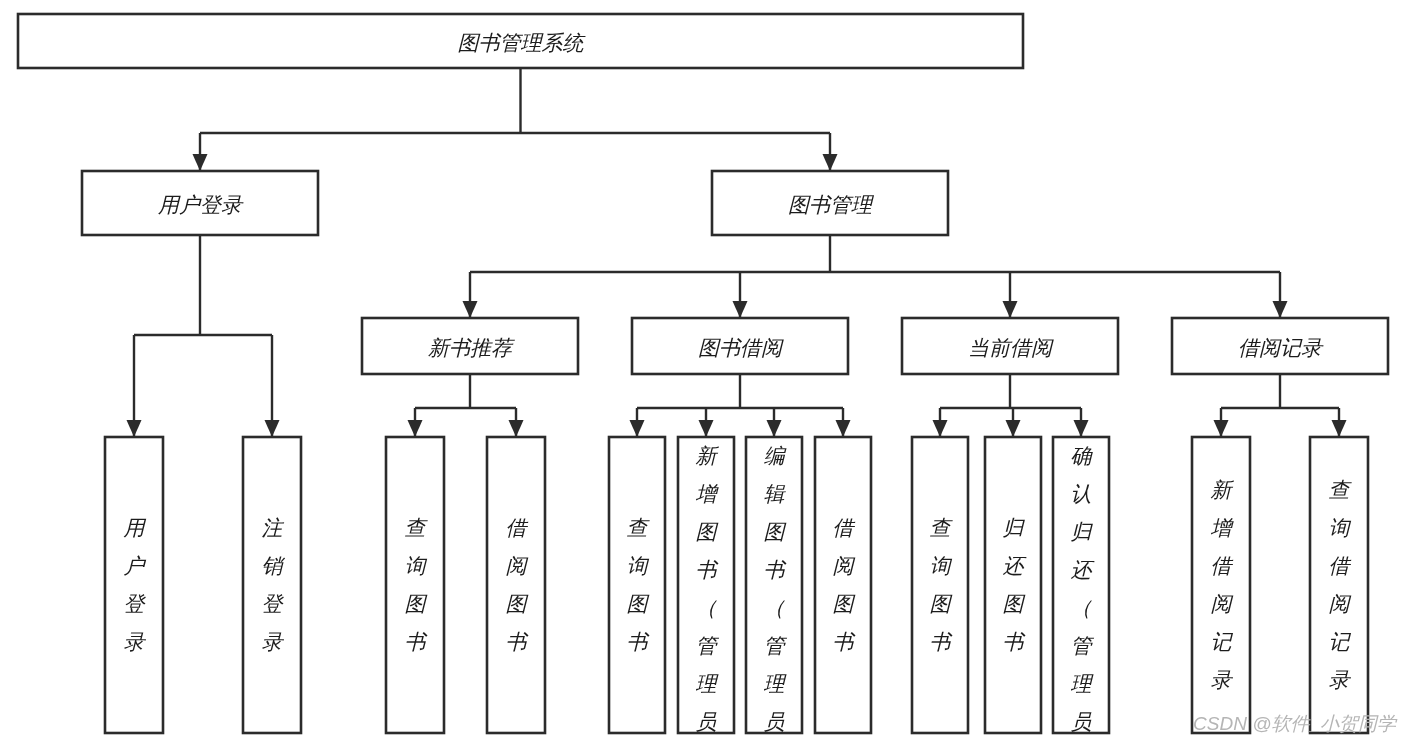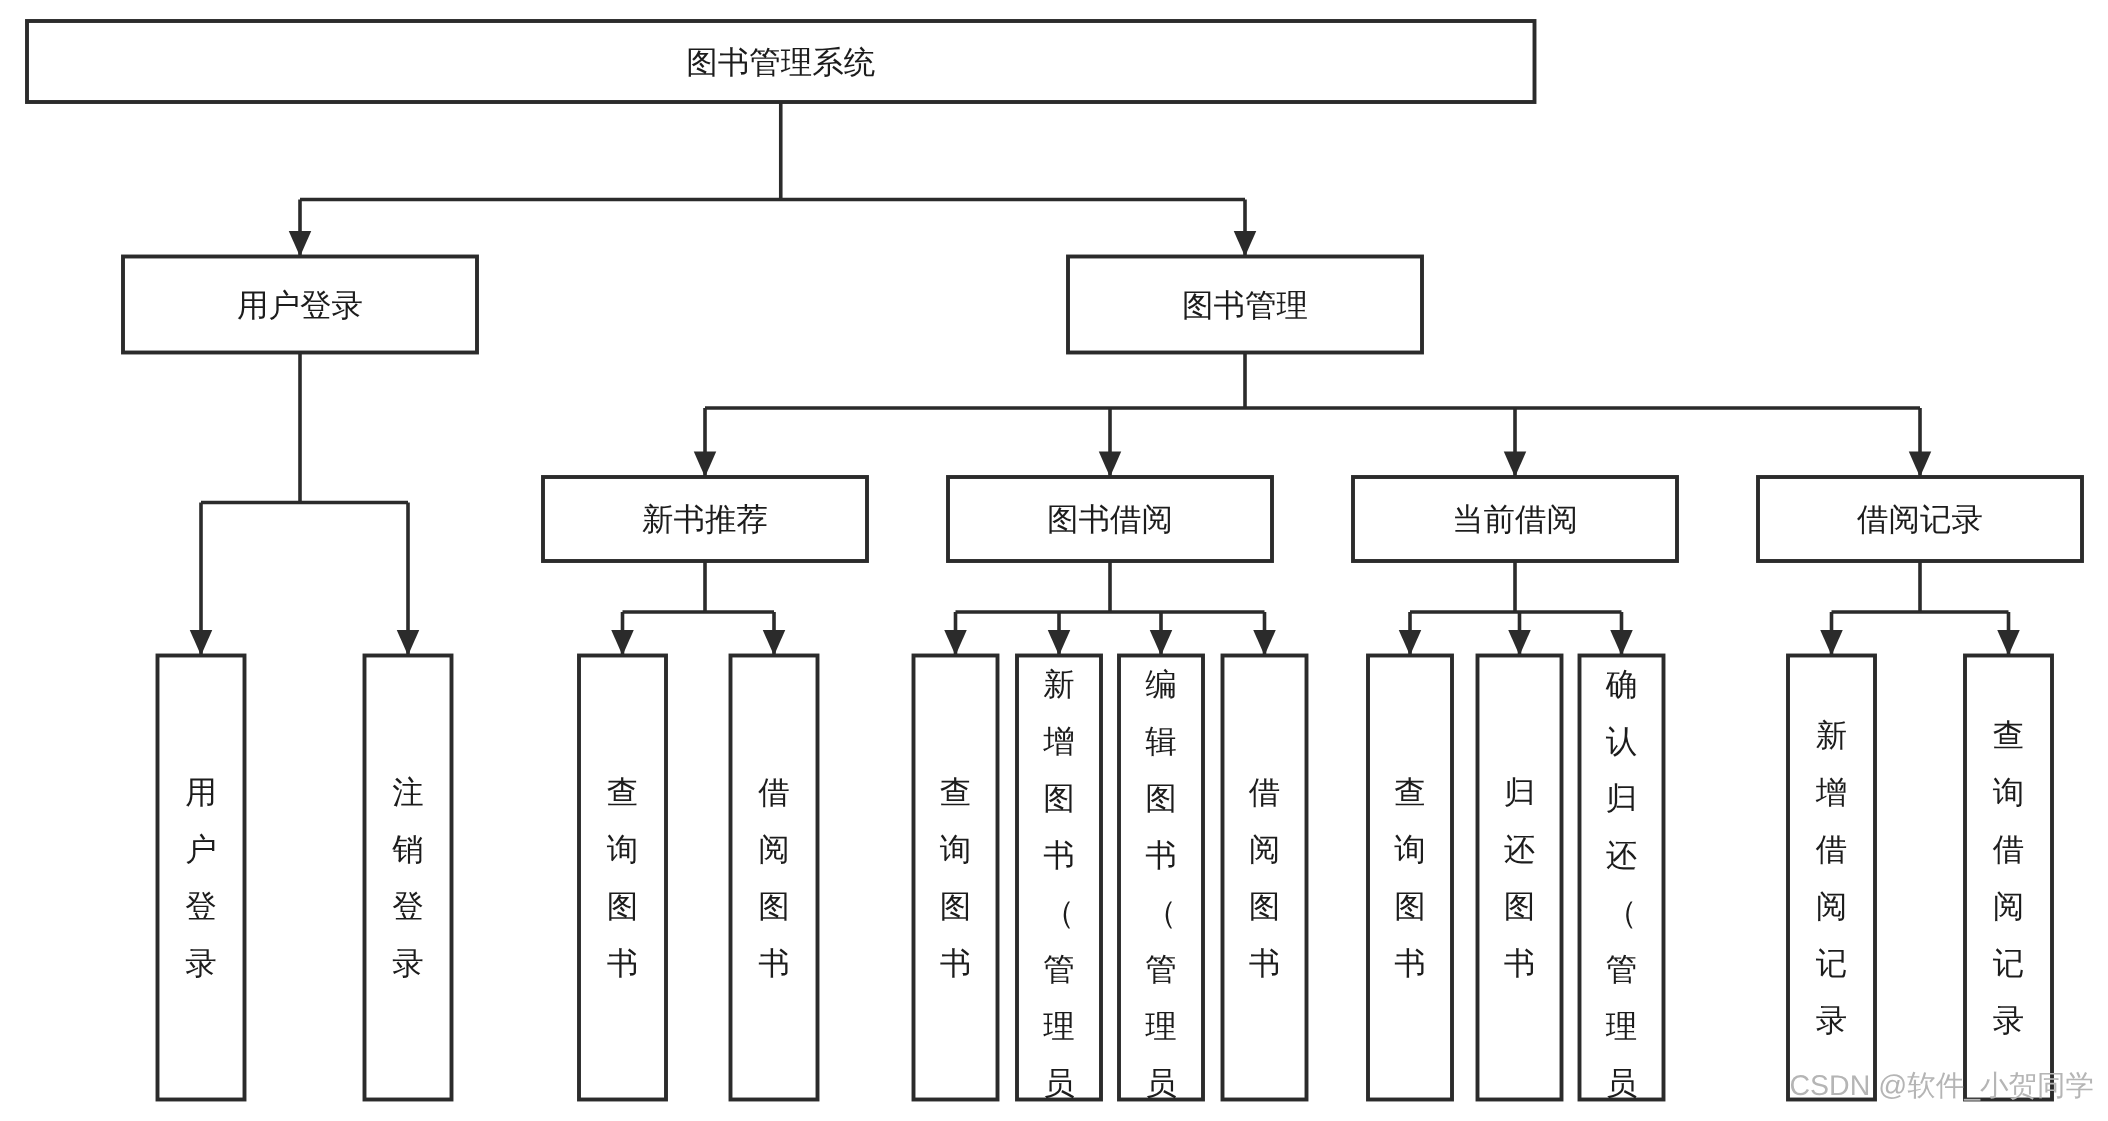--- a/index.html
+++ b/index.html
@@ -14,20 +14,21 @@
     font-family: "Liberation Sans", "DejaVu Sans", sans-serif;
     overflow: hidden;
     position: relative;
   }
   #diagram-root {
     position: absolute;
     left: 0;
     top: 0;
     width: 1405px;
     height: 747px;
+    font-style: italic;
   }
   svg.flow-canvas {
     display: block;
     width: 1405px;
     height: 747px;
   }
   .node-box {
     fill: #ffffff;
     stroke: #2b2b2b;
     stroke-width: 2.6;

